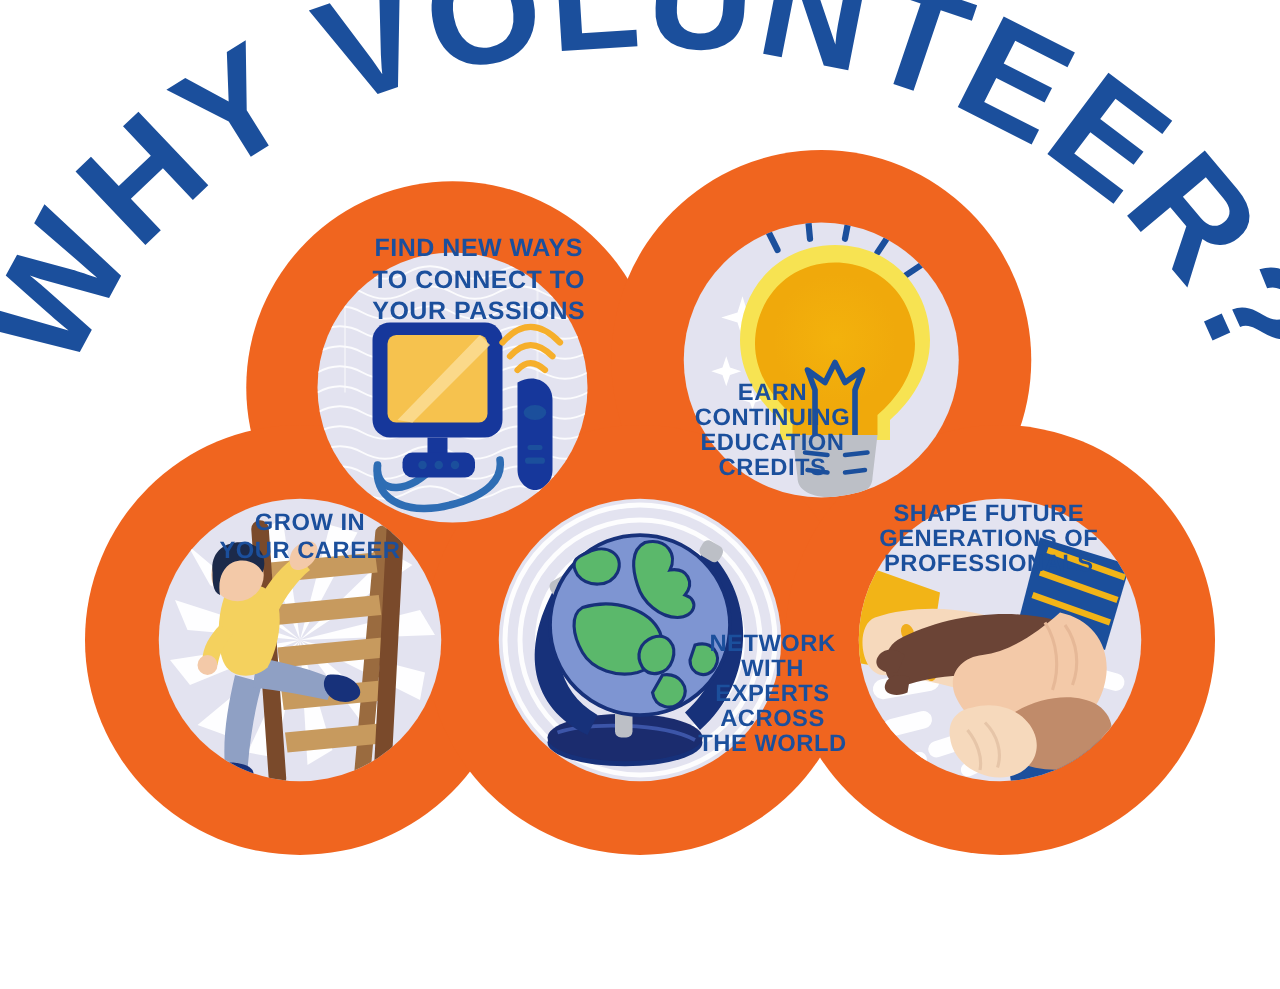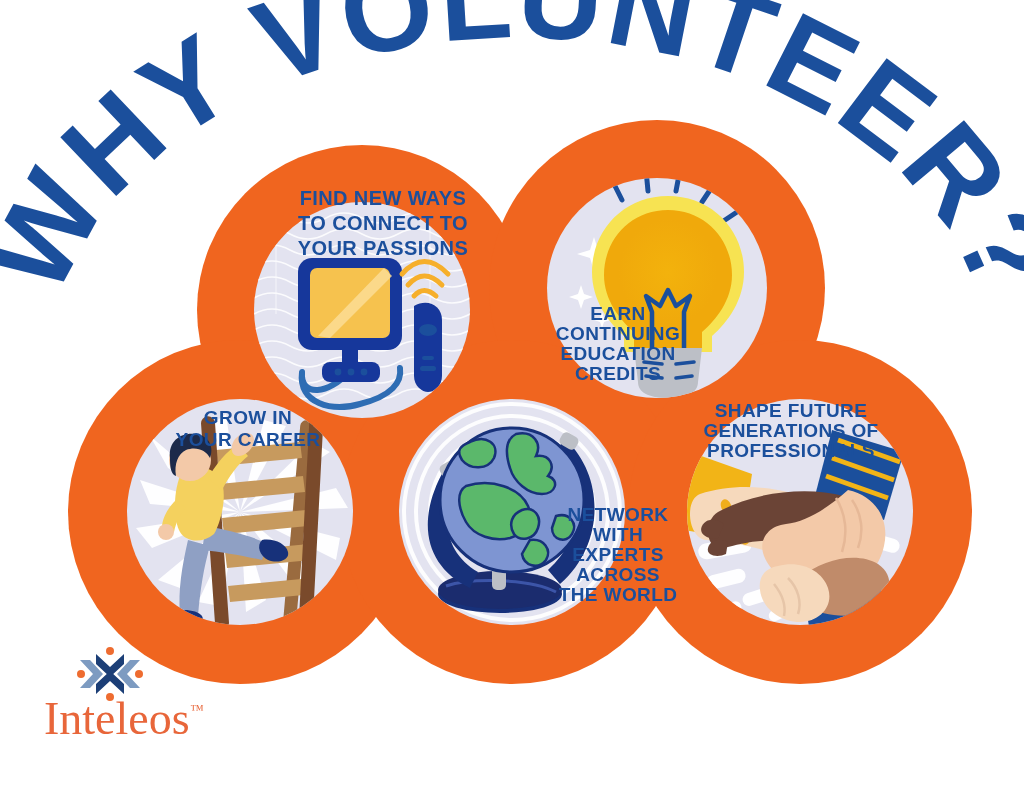--- a/index.html
+++ b/index.html
@@ -338,32 +338,14 @@
 
   <svg class="layer" viewBox="0 0 1024 791" width="1024" height="791">
     <defs>
       <path id="arcPath" d="M 60 300 A 470 330 0 0 1 980 300" fill="none"></path>
     </defs>
     <text class="ttl" font-size="118" fill="#1B4F9C" letter-spacing="2">
       <textPath href="#arcPath" startOffset="50%" text-anchor="middle">WHY VOLUNTEER?</textPath>
     </text>
   </svg>
 
-  <div style="position:absolute;left:44px;top:642px;width:180px;height:100px;">
-    <svg viewBox="0 0 180 100" width="180" height="100">
-
-      <g>
-        <path d="M52 12 L66 25 L80 12 L80 22 L66 35 L52 22 Z" fill="#1C3F77"></path>
-        <path d="M52 52 L66 39 L80 52 L80 42 L66 29 L52 42 Z" fill="#1C3F77"></path>
-        <path d="M46 18 L59 32 L46 46 L36 46 L49 32 L36 18 Z" fill="#7D9BC1"></path>
-        <path d="M86 18 L73 32 L86 46 L96 46 L83 32 L96 18 Z" fill="#7D9BC1"></path>
-        <circle cx="66" cy="9" r="4" fill="#EE6C30"></circle>
-        <circle cx="66" cy="55" r="4" fill="#EE6C30"></circle>
-        <circle cx="37" cy="32" r="4" fill="#EE6C30"></circle>
-        <circle cx="95" cy="32" r="4" fill="#EE6C30"></circle>
-      </g>
-
-      <text x="0" y="92" font-family="'Liberation Serif', serif" font-size="46" fill="#E8663A">Inteleos</text>
-      <text x="146" y="72" font-family="'Liberation Serif', serif" font-size="14" fill="#E8663A">™</text>
-    </svg>
-  </div>
 
 </div>
 
 </body></html>

